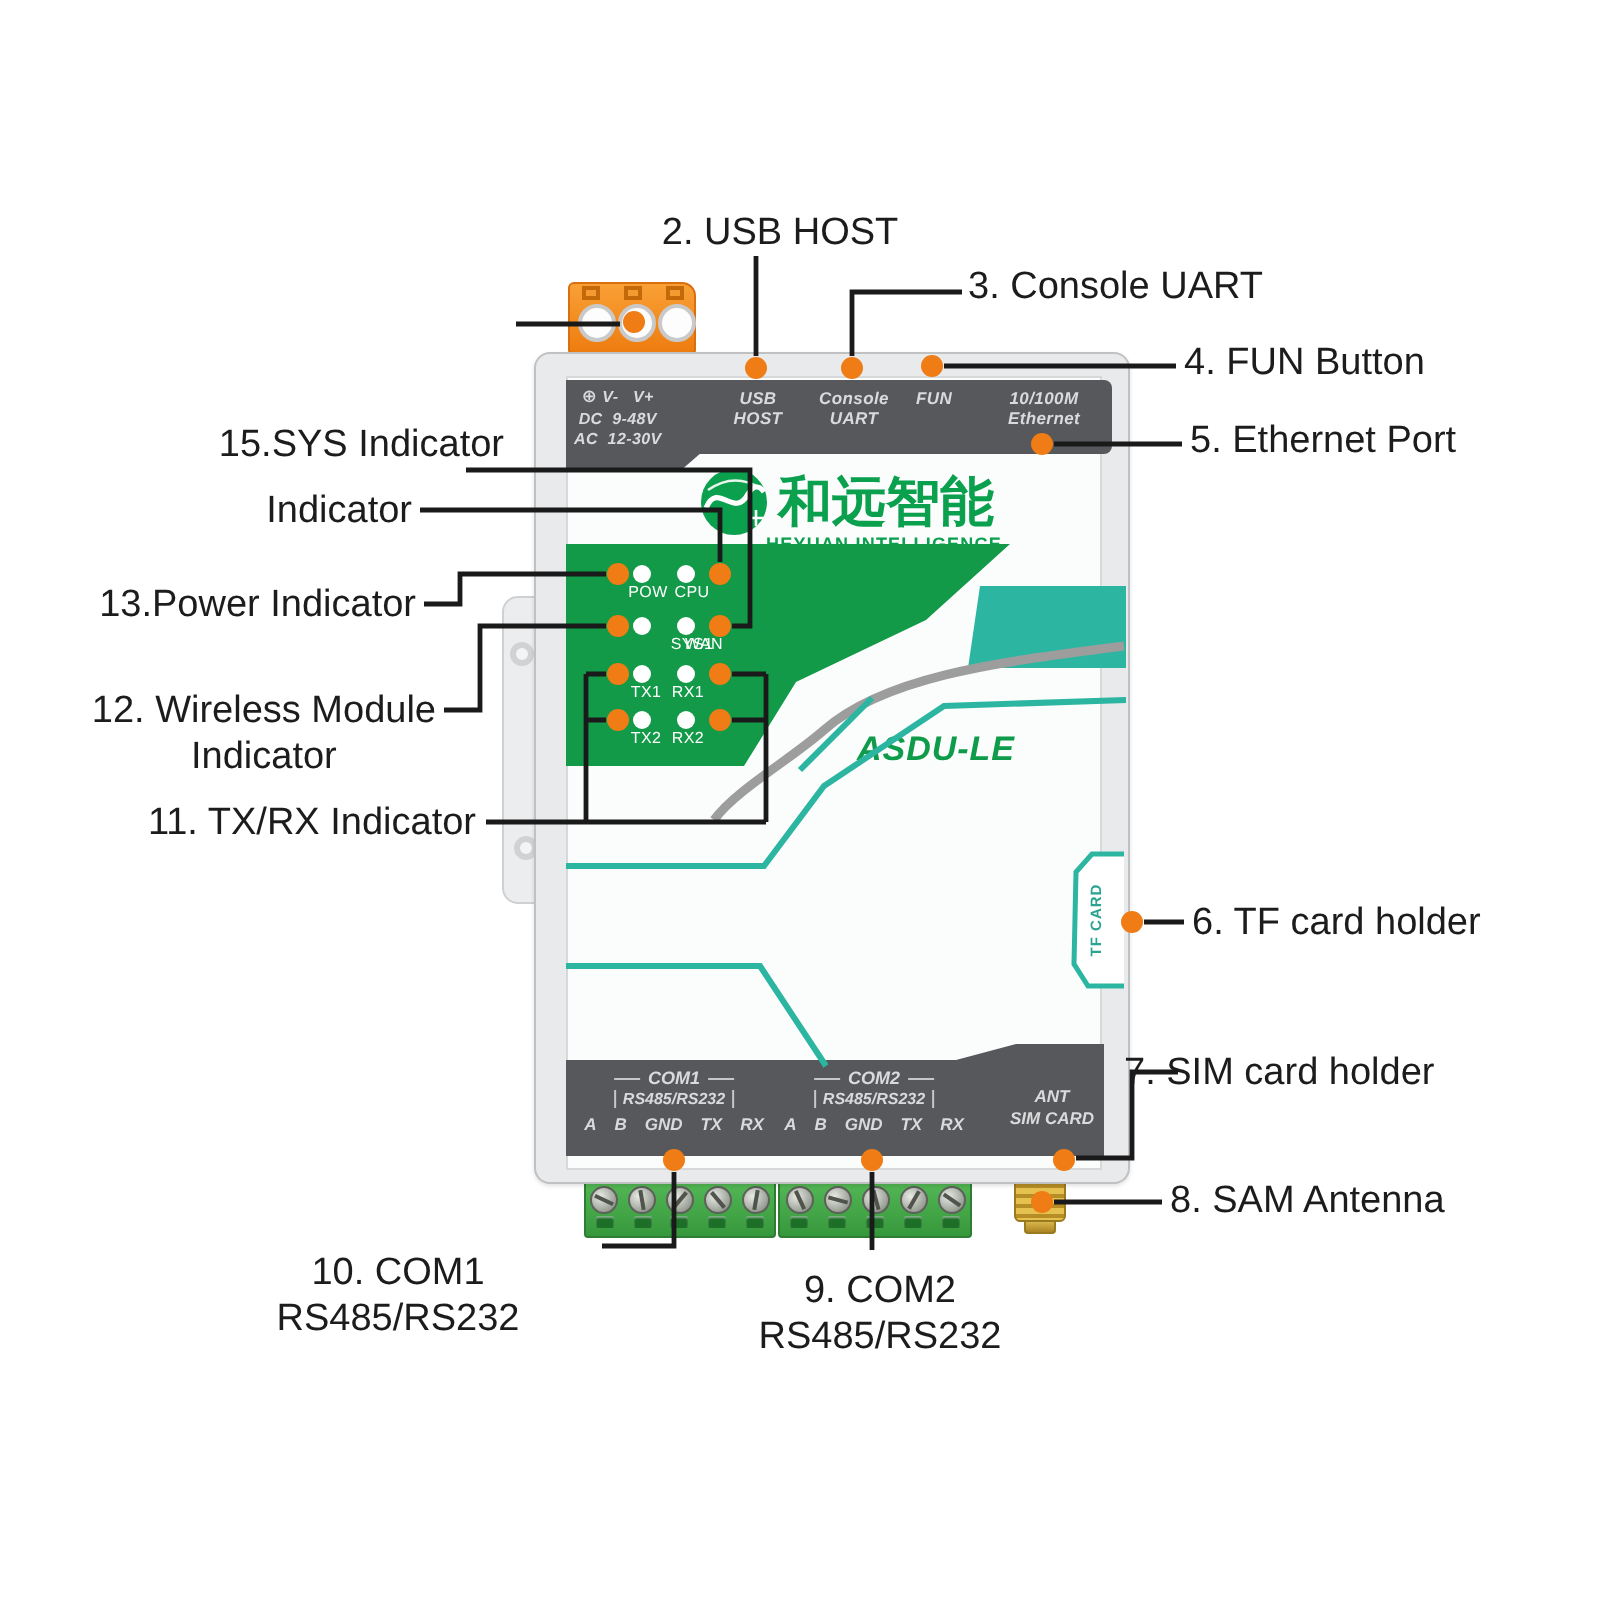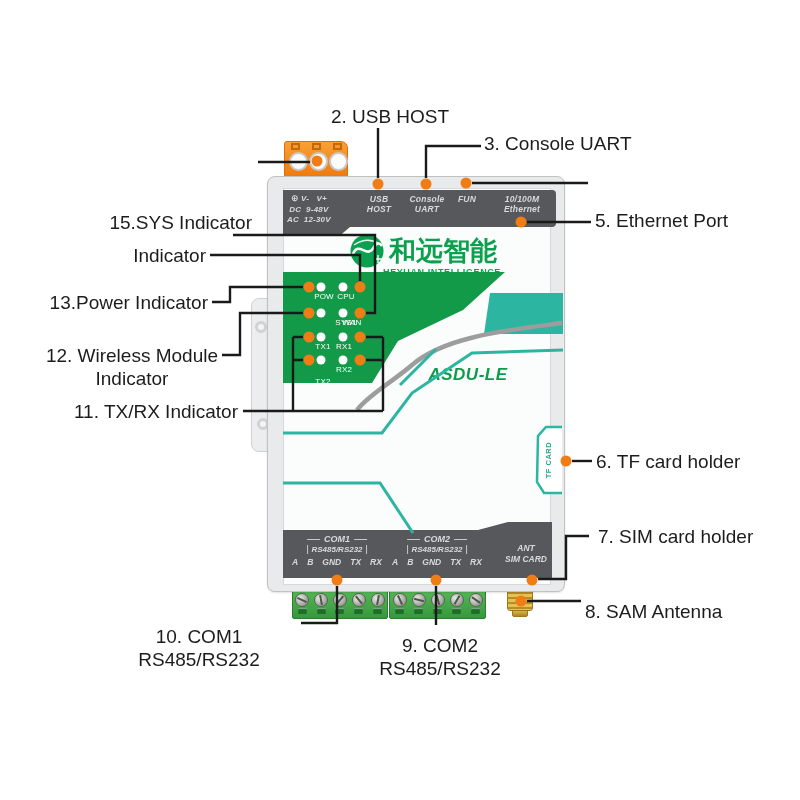--- a/index.html
+++ b/index.html
@@ -186,21 +186,21 @@
 
   <div class="band-green"></div>
   <div class="band-teal"></div>
 
   <div class="ledlab" style="left:324px;top:296px;">POW</div>
   <div class="ledlab" style="left:346px;top:296px;">CPU</div>
   <div class="ledlab" style="left:306px;top:322px;margin-left:46px;">WAN</div>
   <div class="ledlab" style="left:346px;top:322px;">SYS1</div>
   <div class="ledlab" style="left:323px;top:346px;">TX1</div>
   <div class="ledlab" style="left:344px;top:346px;">RX1</div>
-  <div class="ledlab" style="left:323px;top:369px;margin-top:12px;">TX2</div>
+  <div class="ledlab" style="left:323px;top:369px;">TX2</div>
   <div class="ledlab" style="left:344px;top:369px;">RX2</div>
 
   <div class="model">ASDU-LE</div>
 
   <div class="strip-bottom"></div>
   <div class="comgrp" style="left:337px;">
     <div class="ch">
         <span class="dash"></span>
         <span>COM1</span>
         <span class="dash"></span>
@@ -305,30 +305,33 @@
   </svg>
 
   <div class="tftext">TF CARD</div>
 
   <div class="cl" style="left:390px;top:105px;transform:translateX(-50%);">
       <div>2. USB HOST</div>
     </div>
   <div class="cl" style="left:484px;top:132px;">
       <div>3. Console UART</div>
     </div>
+  <div class="cl" style="left:592px;top:170px;">
+      <div>4. FUN Button</div>
+    </div>
   <div class="cl" style="left:595px;top:209px;">
       <div>5. Ethernet Port</div>
     </div>
   <div class="cl" style="left:596px;top:450px;">
       <div>6. TF card holder</div>
     </div>
-  <div class="cl" style="left:562px;top:525px;margin-left:36px;">
+  <div class="cl" style="left:562px;top:525px;">
       <div>7. SIM card holder</div>
     </div>
-  <div class="cl" style="left:585px;top:589px;margin-top:11px;">
+  <div class="cl" style="left:585px;top:589px;">
       <div>8. SAM Antenna</div>
     </div>
   <div class="cl two" style="left:440px;top:634px;transform:translateX(-50%);">
       <div>9. COM2</div>
       <div>RS485/RS232</div>
     </div>
   <div class="cl two" style="left:199px;top:625px;transform:translateX(-50%);">
       <div>10. COM1</div>
       <div>RS485/RS232</div>
     </div>

